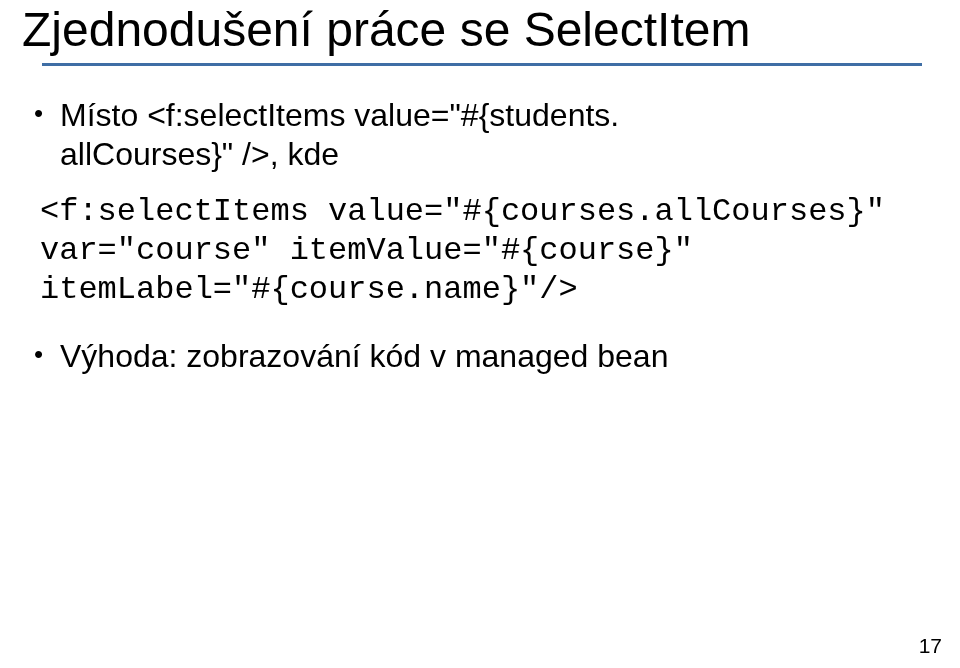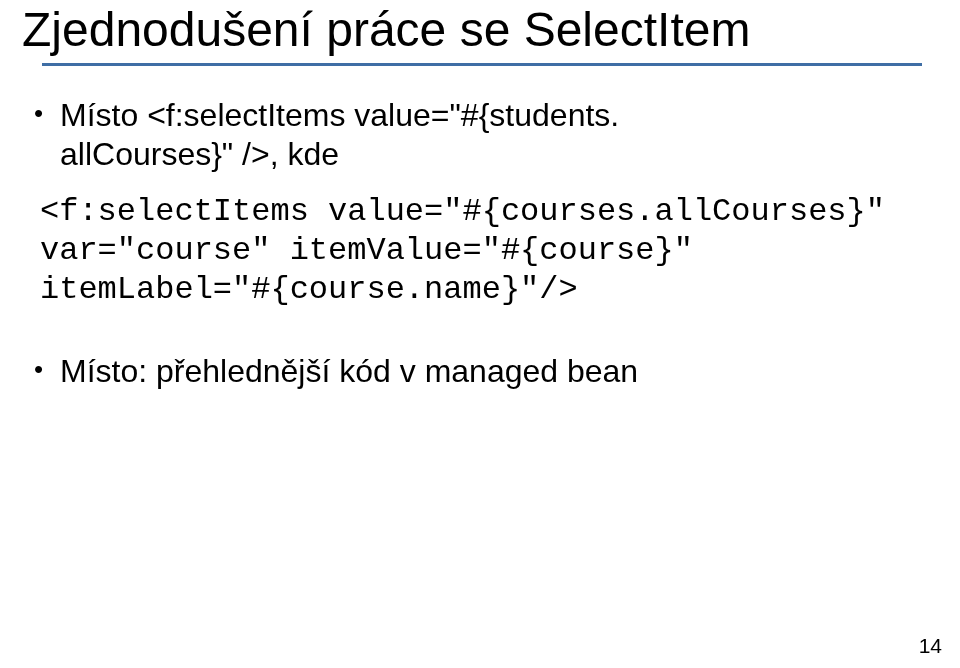--- a/index.html
+++ b/index.html
@@ -47,21 +47,21 @@
     position: absolute;
     left: -26px;
     top: 2px;
     font-size: 26px;
   }
   .code-block {
     font-family: "Liberation Mono", "DejaVu Sans Mono", "Courier New", monospace;
     font-size: 32px;
     line-height: 1.22;
     white-space: pre;
-    margin: 0 0 43px 18px;
+    margin: 0 0 28px 18px;
   }
   .page-num {
     position: absolute;
     right: 18px;
     bottom: 10px;
     font-size: 21px;
   }
 </style>
 </head>
 <body>
@@ -77,18 +77,18 @@
       <span>allCourses}" /&gt;, kde</span><br>
     </li>
   </ul>
 
   <div class="code-block">&lt;f:selectItems value="#{courses.allCourses}"
 var="course" itemValue="#{course}"
 itemLabel="#{course.name}"/&gt;</div>
 
   <ul class="top">
     <li>
-      <span>Místo: přehlednější kód v managed bean</span>
+      <span>Výhoda: zobrazování kód v managed bean</span>
     </li>
   </ul>
 
-  <div class="page-num">14</div>
+  <div class="page-num">17</div>
 </div>
 
 </body></html>

